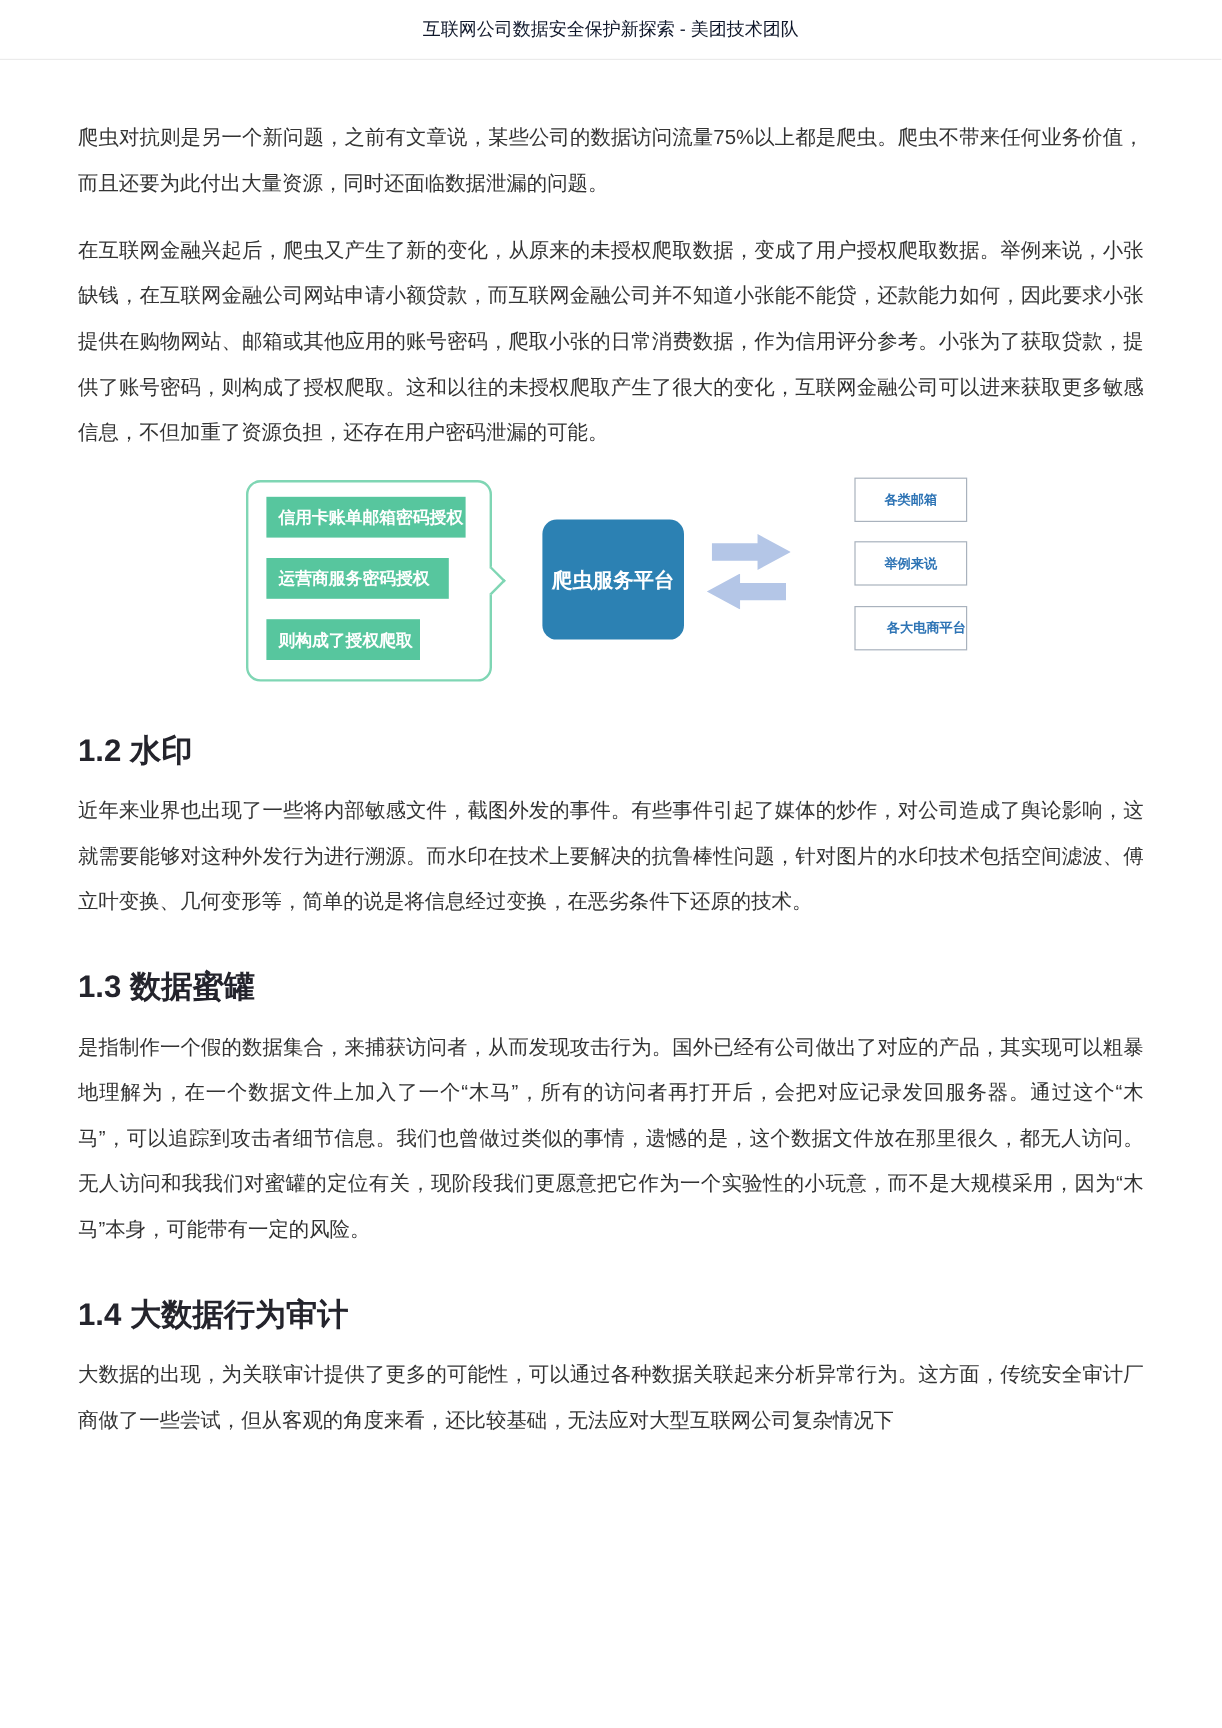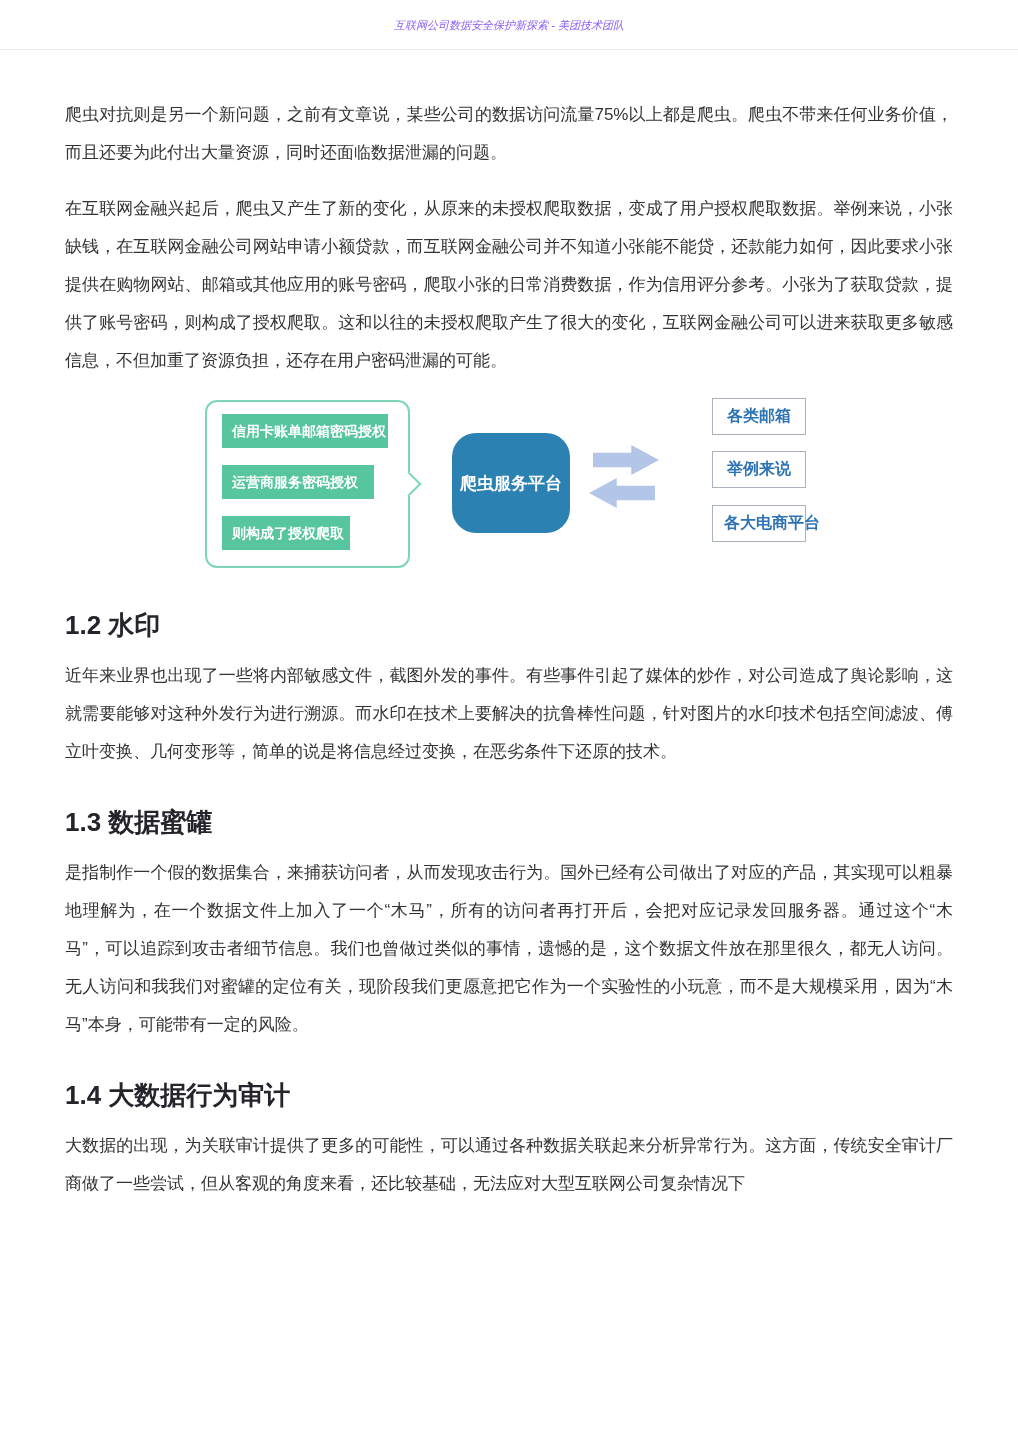--- a/index.html
+++ b/index.html
@@ -8,24 +8,23 @@
     width: 1018px; height: 1440px;
     font-family: "Liberation Sans", "DejaVu Sans", sans-serif;
     color: #333333;
     overflow: hidden;
     position: relative;
   }
   .page-header {
     height: 50px;
     line-height: 50px;
     text-align: center;
-    font-size: 11px;
-    color: #8b5cf6;
+    font-size: 15px;
+    color: #0f172a;
     border-bottom: 1px solid #ebebeb;
-    font-style: italic;
   }
   .content {
     width: 888px;
     margin: 0 auto;
     padding-top: 46px;
   }
   p.body-text {
     font-size: 17px;
     line-height: 38px;
     color: #333333;
@@ -75,21 +74,21 @@
     overflow: hidden;
   }
   .auth-box.a0 { top: 12px;  width: 166px; }
   .auth-box.a1 { top: 63px;  width: 152px; }
   .auth-box.a2 { top: 114px; width: 128px; }
   .platform-box {
     position: absolute;
     left: 387px; top: 35px;
     width: 118px; height: 100px;
     background: #2c81b3;
-    border-radius: 24px;
+    border-radius: 12px;
     color: #ffffff;
     font-size: 17px;
     font-weight: 700;
     display: flex;
     align-items: center;
     justify-content: center;
     white-space: nowrap;
   }
   .flow-arrow {
     position: absolute;
@@ -104,21 +103,21 @@
     left: 524px; top: 80px;
     clip-path: polygon(100% 26%, 42% 26%, 42% 0, 0 50%, 42% 100%, 42% 74%, 100% 74%);
   }
   .target-box {
     position: absolute;
     left: 647px;
     width: 94px; height: 37px;
     background: #ffffff;
     border: 1px solid #a9b2bd;
     color: #2e74b5;
-    font-size: 16px;
+    font-size: 11px;
     font-weight: 700;
     display: flex;
     align-items: center;
     justify-content: center;
     white-space: nowrap;
   }
   .target-box.t0 { top: 0px; }
   .target-box.t1 { top: 53px; }
   .target-box.t2 { top: 107px; padding-left: 26px; }
 </style>

